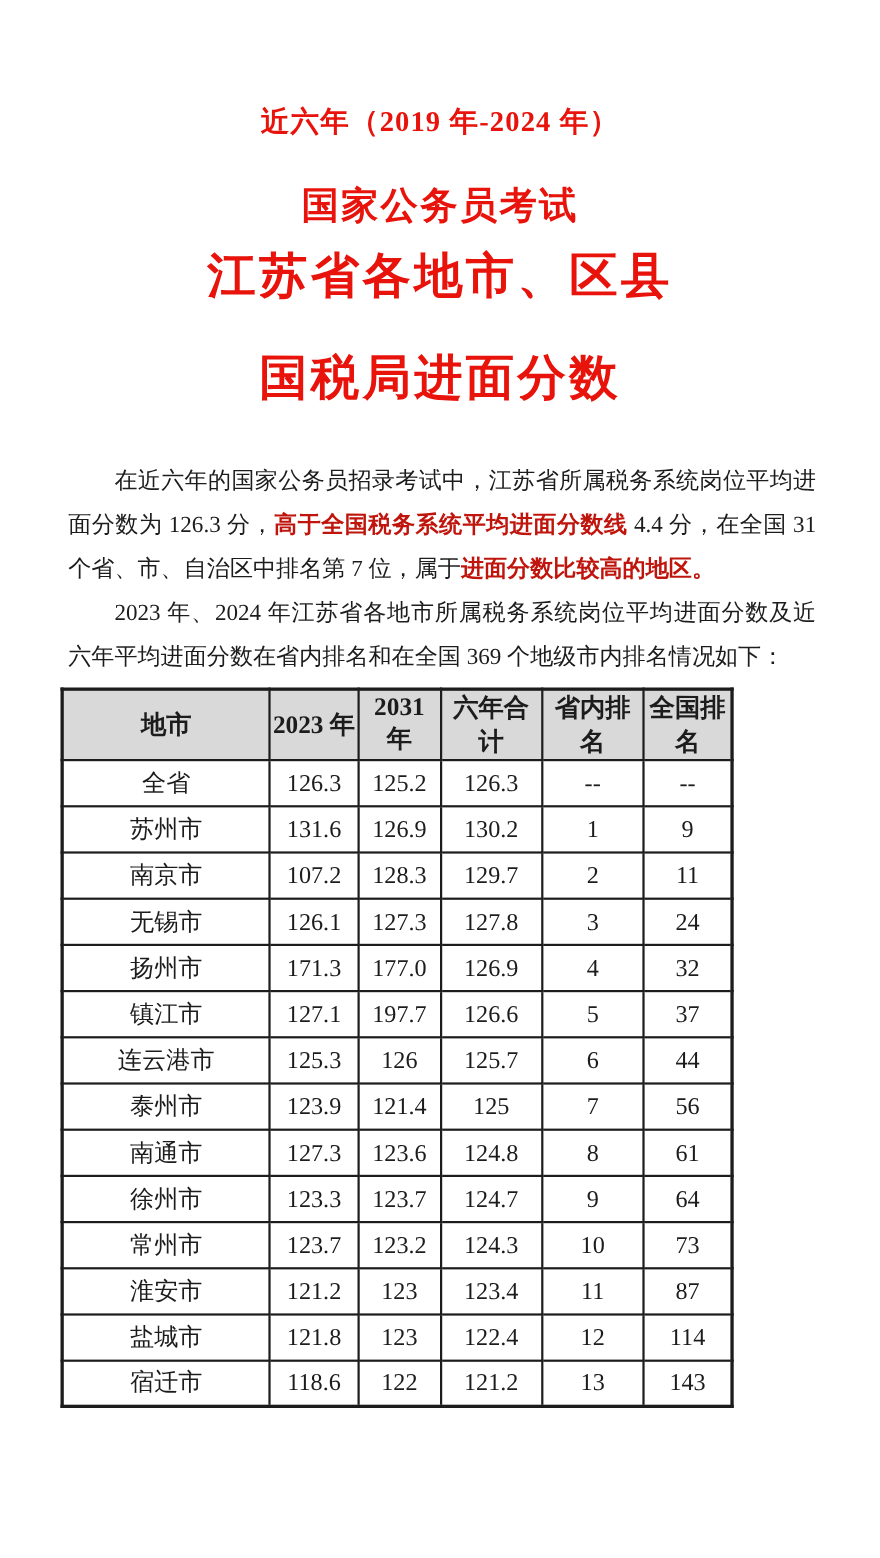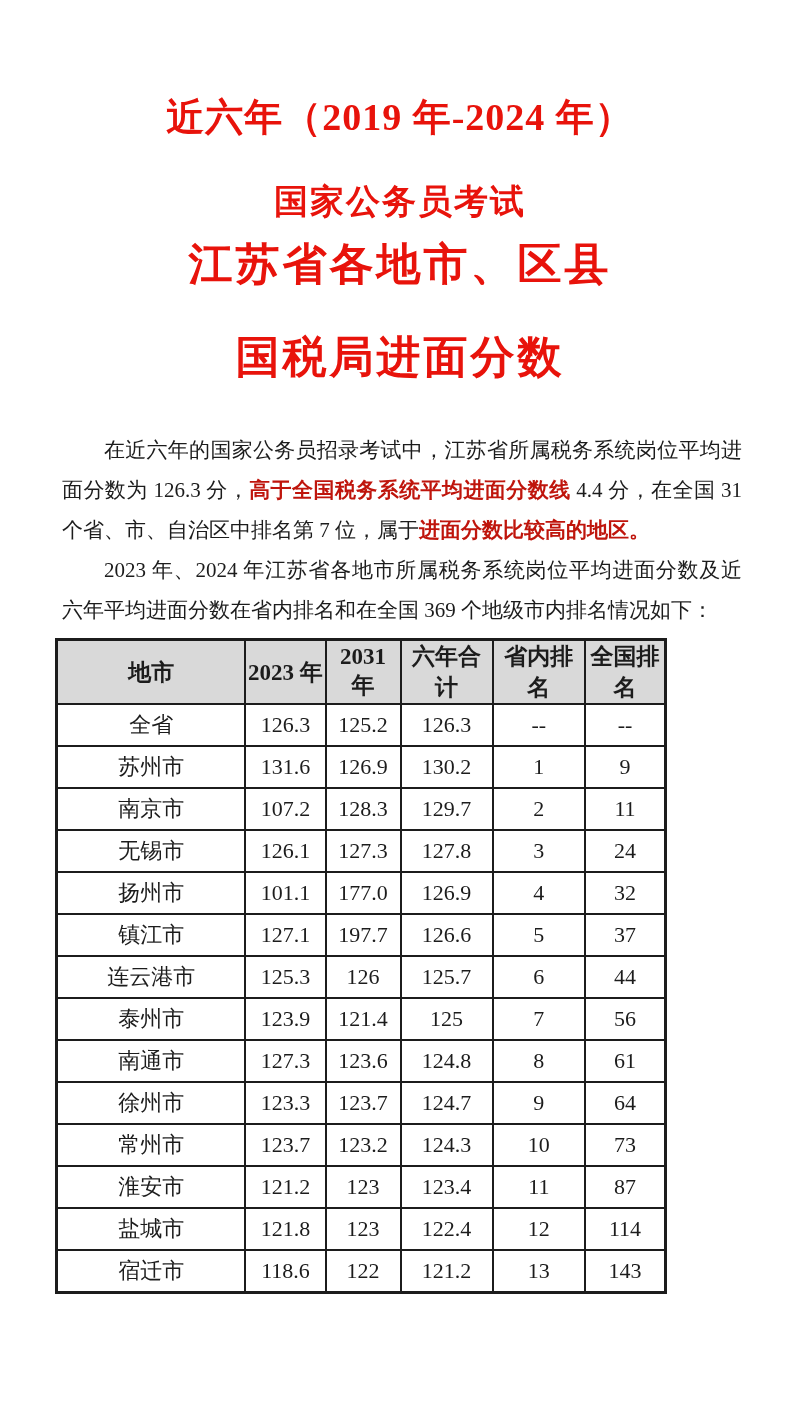--- a/index.html
+++ b/index.html
@@ -18,21 +18,21 @@
     color:var(--ink);
     overflow:hidden;
   }
   .page{
     width:800px;height:1416px;
     background:var(--paper);
     padding-top:96px;
   }
   .doc-header{text-align:center;}
   .subtitle-1{
-    font-size:38px;font-weight:700;color:var(--title-red);
+    font-size:26px;font-weight:700;color:var(--title-red);
     line-height:1.15;margin-bottom:42px;letter-spacing:1px;
   }
   .subtitle-2{
     font-size:34px;font-weight:700;color:var(--title-red);
     line-height:1.15;margin-bottom:18px;letter-spacing:2px;
   }
   .big-title{
     font-size:44px;font-weight:700;color:var(--title-red);
     line-height:1.2;margin-bottom:40px;letter-spacing:3px;
   }
@@ -135,21 +135,21 @@
           <tr>
             <td>无锡市</td>
             <td>126.1</td>
             <td>127.3</td>
             <td>127.8</td>
             <td>3</td>
             <td>24</td>
           </tr>
           <tr>
             <td>扬州市</td>
-            <td>101.1</td>
+            <td>171.3</td>
             <td>177.0</td>
             <td>126.9</td>
             <td>4</td>
             <td>32</td>
           </tr>
           <tr>
             <td>镇江市</td>
             <td>127.1</td>
             <td>197.7</td>
             <td>126.6</td>

